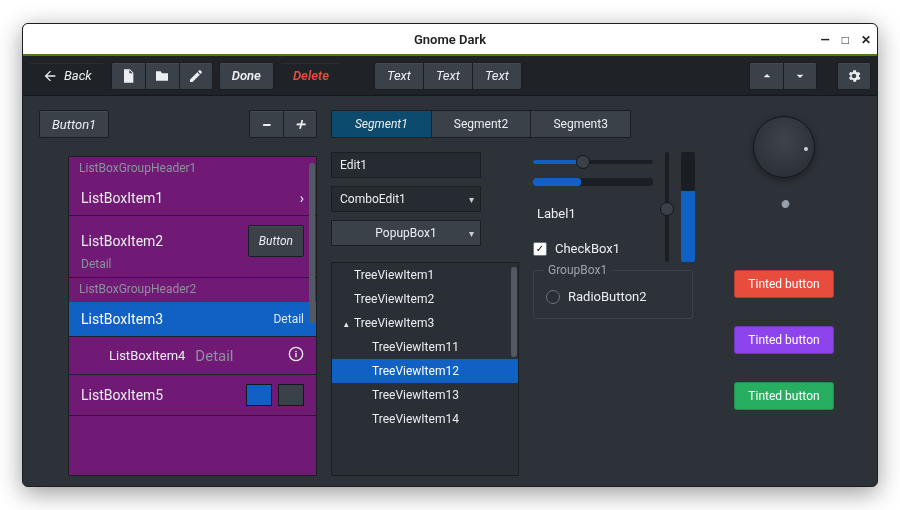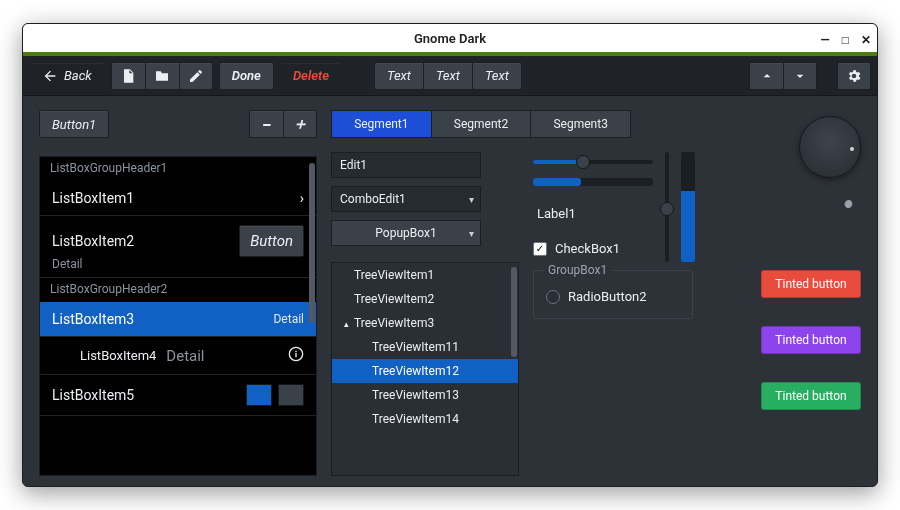--- a/index.html
+++ b/index.html
@@ -17,21 +17,21 @@
     box-shadow: 0 6px 24px rgba(0,0,0,0.4);
     border-radius: 6px;
     display: flex; flex-direction: column;
     color: #eceff1;
     overflow: hidden;
   }
   .titlebar {
     height: 32px;
     background: #ffffff;
     color: #222;
-    border-bottom: 4px solid #4d7c0f;
+    border-bottom: 2px solid #4d7c0f;
     display: flex; align-items: center; justify-content: center;
     position: relative;
     font-weight: 600;
     font-size: 13px;
   }
   .title-controls {
     position: absolute; right: 6px; top: 0; height: 32px;
     display: flex; align-items: center; gap: 12px;
   }
   .title-controls span { cursor: pointer; font-size: 12px; color: #222; }
@@ -62,38 +62,38 @@
   .btn-group .btn:last-child { border-radius: 0 2px 2px 0; border-right-width: 1px; }
   .spacer { flex: 1; }
   .delete { color: #e74c3c; font-weight: 600; }
   .done { font-weight: 600; }
   .content {
     flex: 1; display: flex; padding: 14px 16px 10px 16px; gap: 14px;
   }
   .col-left  { width: 278px; display: flex; flex-direction: column; }
   .col-mid   { width: 188px; display: flex; flex-direction: column; }
   .col-r1    { width: 160px; display: flex; flex-direction: column; }
-  .col-r2    { flex: 1; display: flex; flex-direction: column; align-items: flex-end; gap: 18px; }
+  .col-r2    { flex: 1; display: flex; flex-direction: column; align-items: center; gap: 18px; }
 
   .row-top { display: flex; align-items: center; gap: 8px; margin-bottom: 18px; height: 28px; }
-  .listbox { border: 1px solid #1b1e23; background: #000000; flex: 1; overflow: hidden; position: relative; }
+  .listbox { border: 1px solid #1b1e23; background: #701a75; flex: 1; overflow: hidden; position: relative; margin-left: 29px; }
   .lb-header { color: #8a939c; font-size: 12px; padding: 4px 10px 6px; }
   .lb-item { padding: 9px 12px; display: flex; align-items: center; border-bottom: 1px solid #1f2328; position: relative; font-size: 14px; }
   .lb-item.selected { background: #1061c3; color: #fff; gap: 7px; }
   .lb-sub   { font-size: 12px; color: #8a939c; }
   .lb-detail-right { margin-left: auto; font-size: 12px; }
   .lb-btn { margin-left: auto; }
   .indented { padding-left: 40px; }
   .scrollrail { position: absolute; right: 0; top: 0; bottom: 0; width: 8px; background: transparent; }
   .scrollthumb { position: absolute; right: 1px; width: 6px; background: #525963; border-radius: 3px; }
   
   .segments { display: flex; height: 28px; margin-bottom: 14px; }
   .segments .seg { flex: 1; border: 1px solid #1b1e23; background: #3a4149; display: flex; align-items: center; justify-content: center; font-size: 12px; cursor: pointer; }
   .segments .seg + .seg { border-left: none; }
-  .segments .seg.active { background: #1d4ed8; }
+  .segments .seg.active { background: #0c4a6e; font-style: italic; }
 
   .field { width: 150px; height: 26px; background: #262b31; border: 1px solid #1b1e23; color: #eceff1; padding: 0 8px; font-size: 12px; margin-bottom: 8px; display: flex; align-items: center; position: relative; }
   .field.combo::after, .field.popup::after { content: "▾"; position: absolute; right: 6px; font-size: 10px; color: #ccc; }
   .field.popup { background: #3a4149; justify-content: center; }
 
   .treeview { border: 1px solid #1b1e23; background: #2a2f36; flex: 1; position: relative; overflow: hidden; margin-top: 8px; }
   .tv-item { padding: 5px 12px; font-size: 12px; }
   .tv-item.lvl1 { padding-left: 22px; }
   .tv-item.lvl2 { padding-left: 40px; }
   .tv-item.selected { background: #1061c3; color: #fff; }
@@ -211,21 +211,21 @@
         </div>
       </div>
       <div class="listbox">
         <div class="lb-header">ListBoxGroupHeader1</div>
         <div class="lb-item">
           <span>ListBoxItem1</span>
           <span style="margin-left:auto;font-size:14px;">›</span>
         </div>
         <div class="lb-item" style="flex-wrap:wrap;padding-bottom:6px;">
           <span style="width:60%;">ListBoxItem2</span>
-          <div class="btn lb-btn" style="height:16px;font-size:15px;padding:15px 10px;">Button</div>
+          <div class="btn lb-btn" style="height:16px;font-size:12px;padding:15px 10px;">Button</div>
           <span class="lb-sub" style="width:100%;">Detail</span>
         </div>
         <div class="lb-header">ListBoxGroupHeader2</div>
         <div class="lb-item selected">
           <span>ListBoxItem3</span>
           <span class="lb-detail-right" style="color:#dfe8f2;">Detail</span>
         </div>
         <div class="lb-item indented">
           <span style="font-size:13px;">ListBoxItem4</span>
           <span style="margin-left:10px;font-size:15px;color:#8a939c;">Detail</span>

